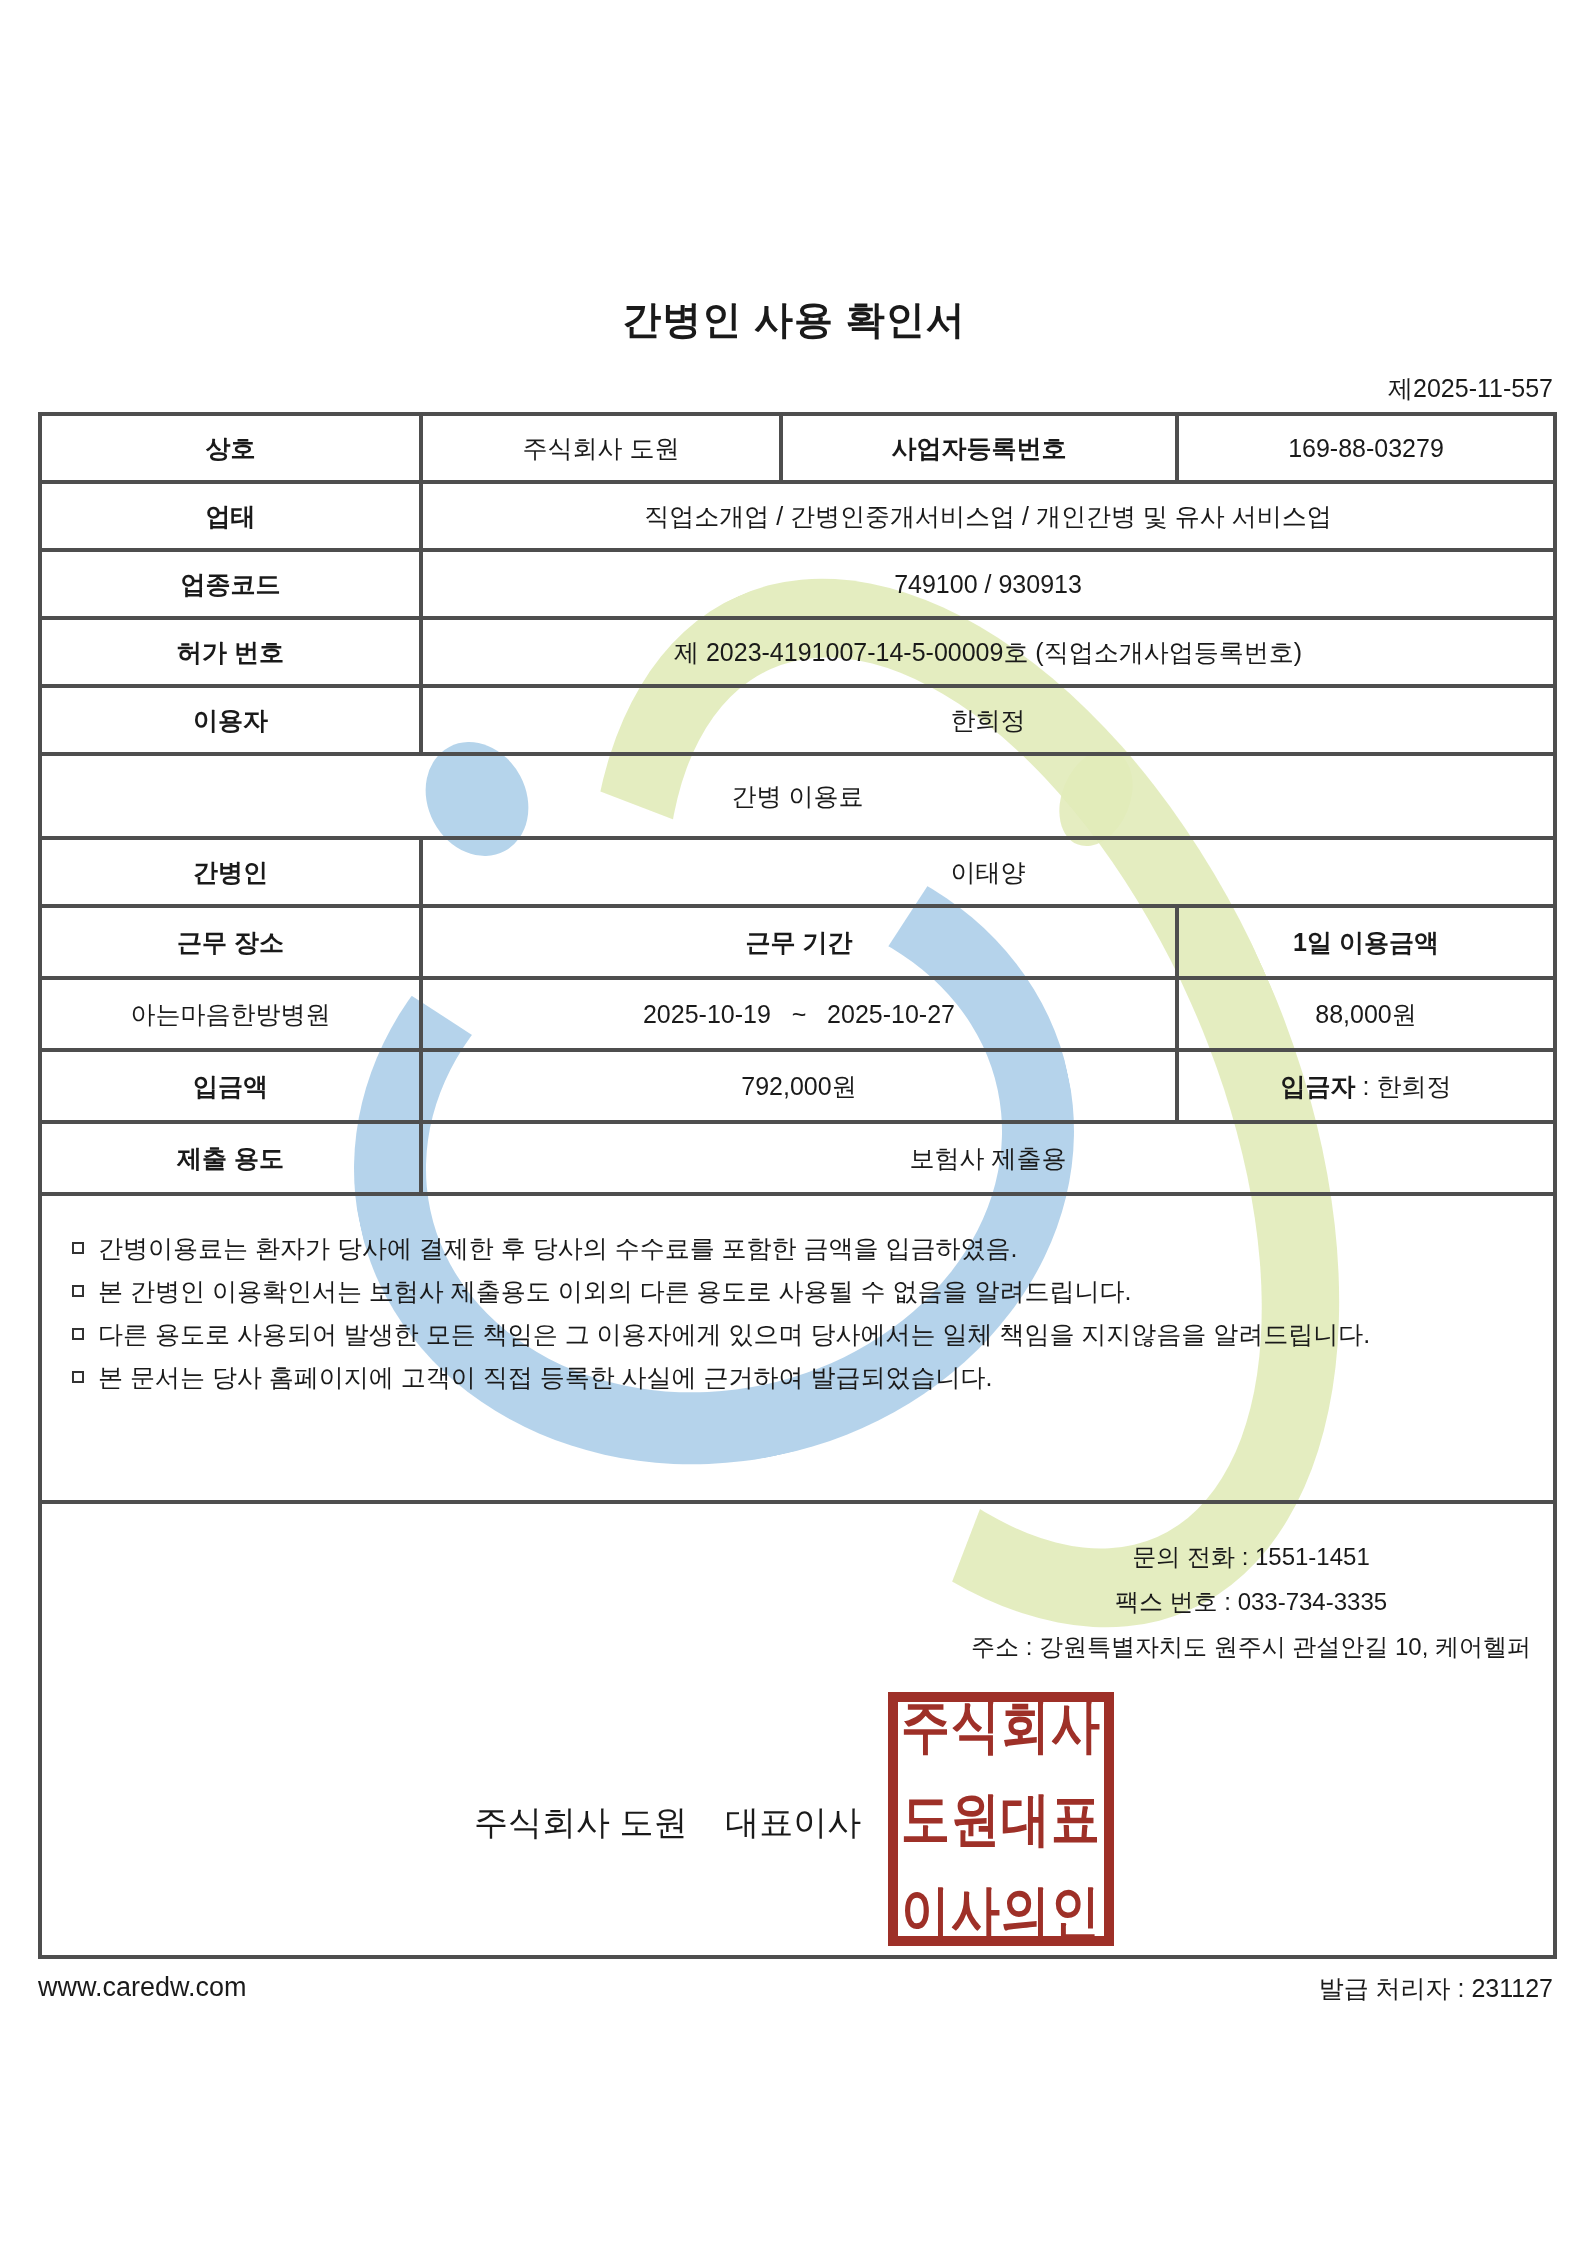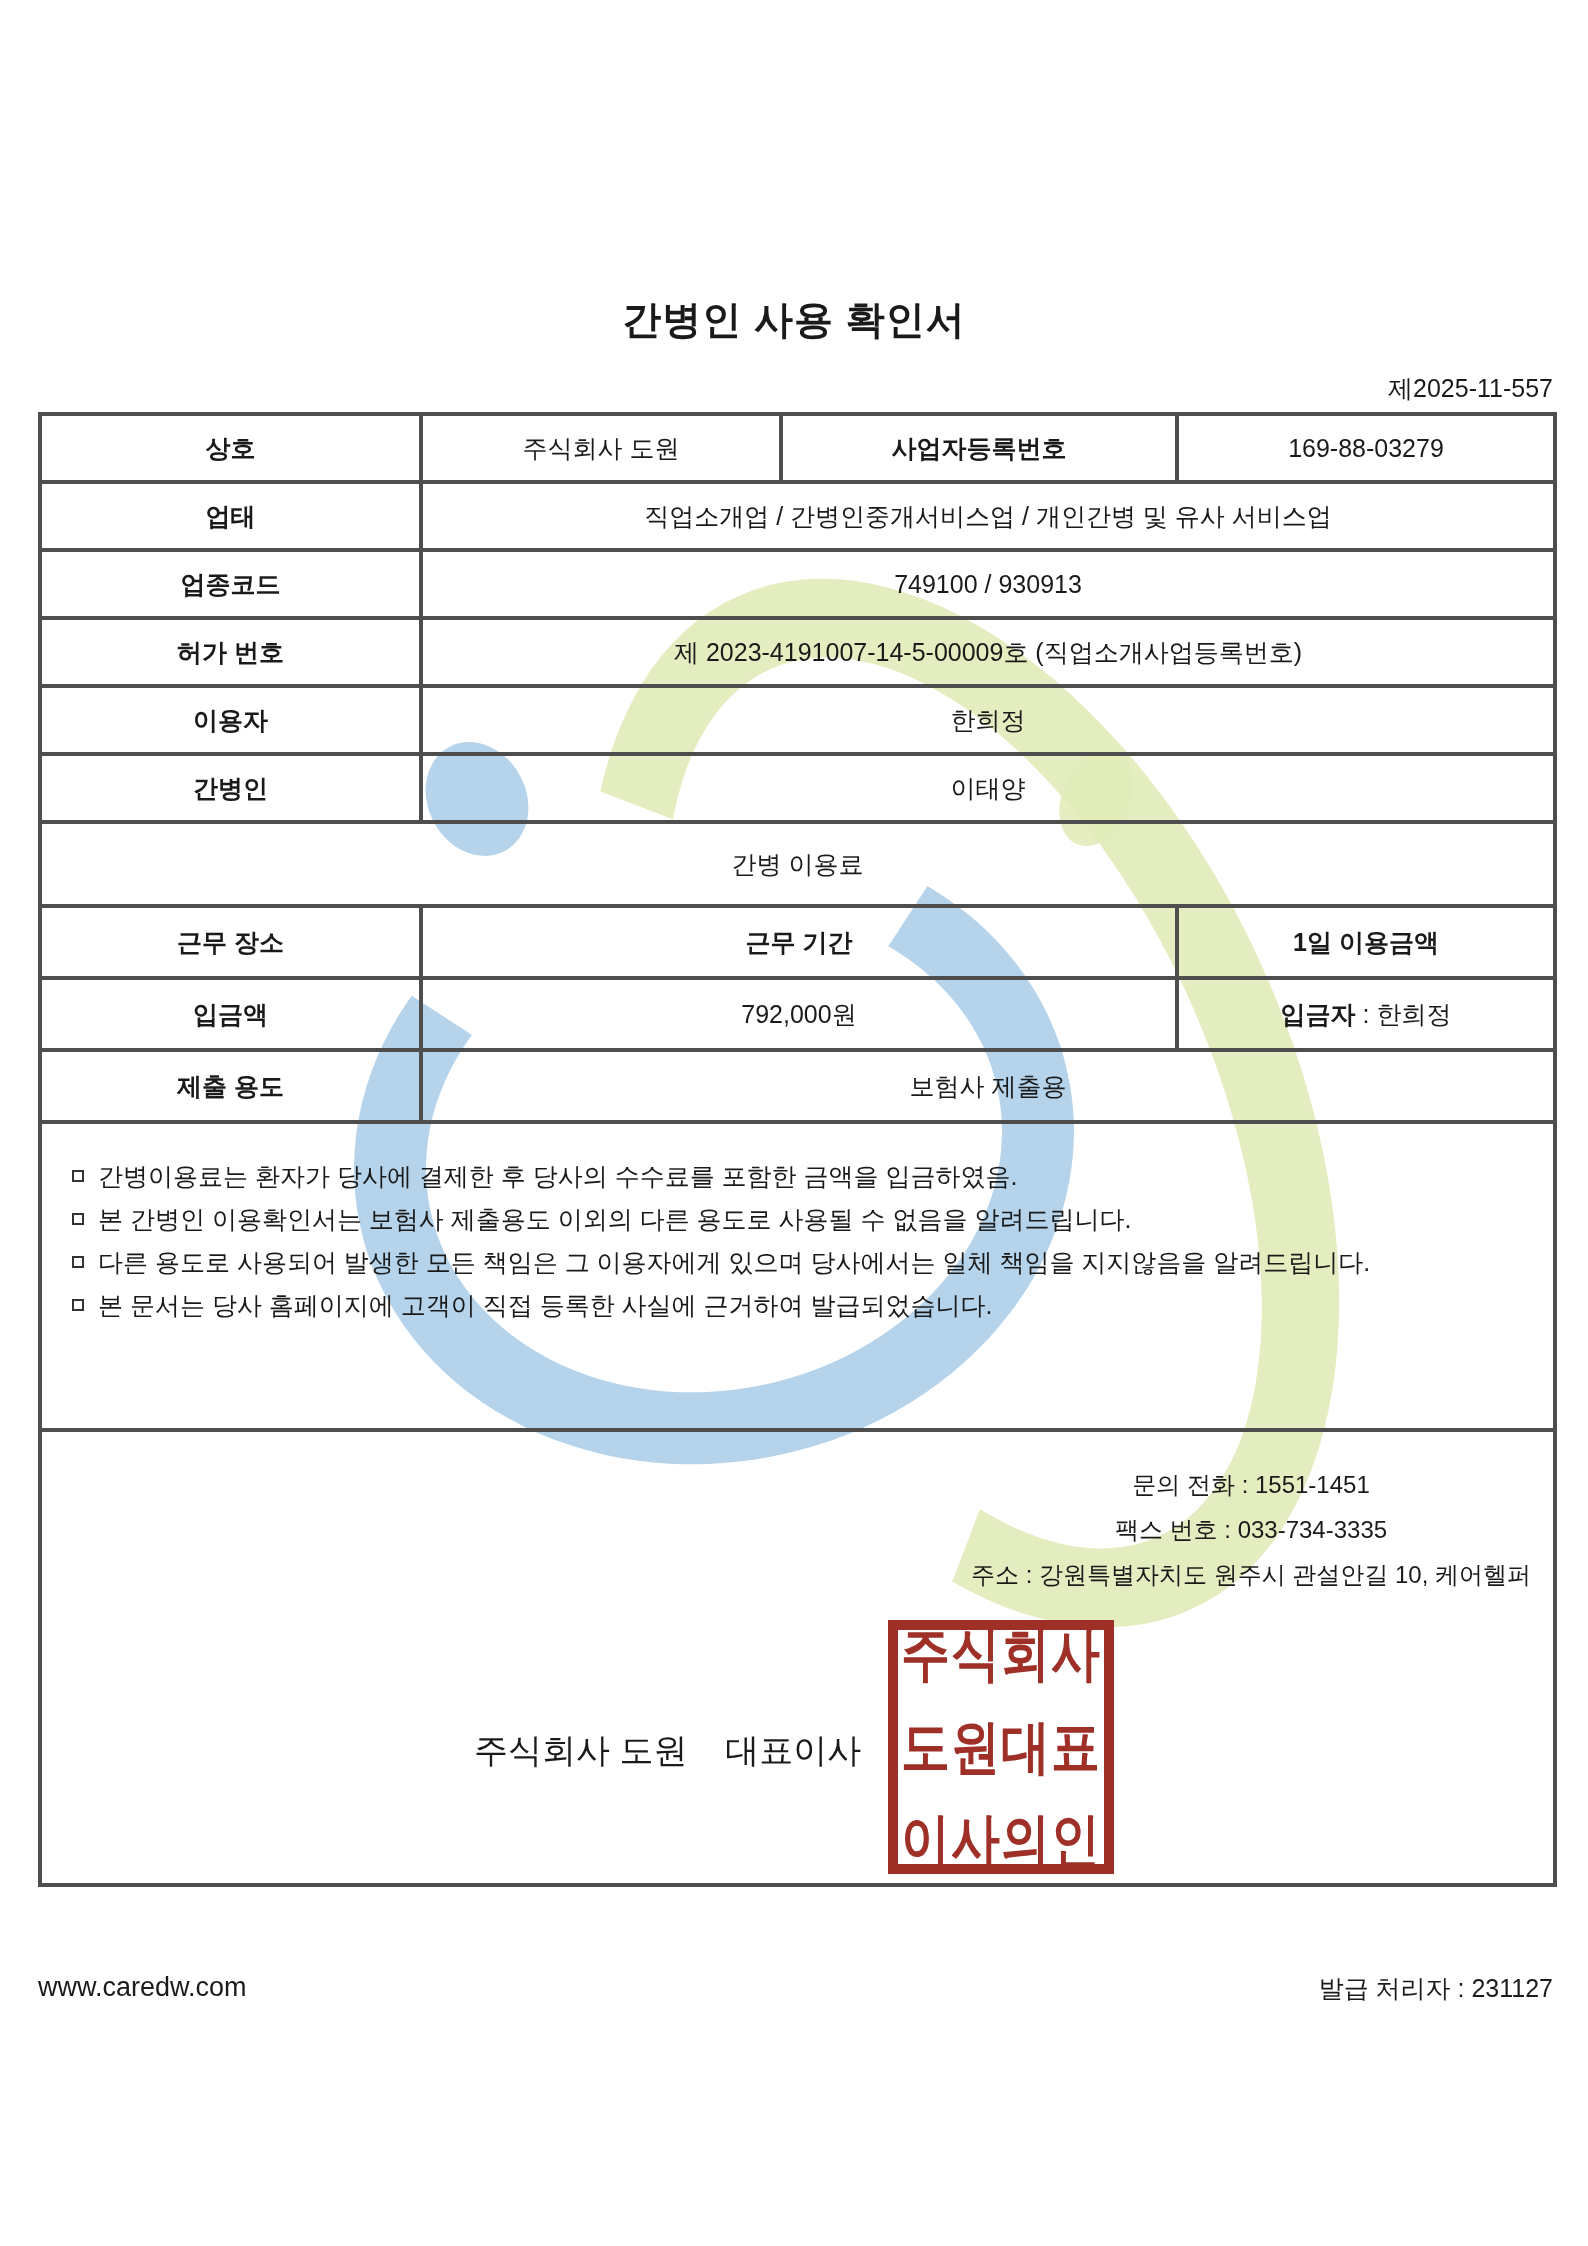--- a/index.html
+++ b/index.html
@@ -94,31 +94,36 @@
       <td colspan="3">749100 / 930913</td>
     </tr>
     <tr style="height:68px">
       <th>허가 번호</th>
       <td colspan="3">제 2023-4191007-14-5-00009호 (직업소개사업등록번호)</td>
     </tr>
     <tr style="height:68px">
       <th>이용자</th>
       <td colspan="3">한희정</td>
     </tr>
+    <tr style="height:84px">
+      <td colspan="4" class="section-title">간병 이용료</td>
+    </tr>
     <tr style="height:68px">
       <th>간병인</th>
       <td colspan="3">이태양</td>
-    </tr>
-    <tr style="height:84px">
-      <td colspan="4" class="section-title">간병 이용료</td>
     </tr>
     <tr style="height:72px">
       <th>근무 장소</th>
       <th colspan="2">근무 기간</th>
       <th>1일 이용금액</th>
+    </tr>
+    <tr style="height:72px">
+      <td>아는마음한방병원</td>
+      <td colspan="2" class="pre">2025-10-19   ~   2025-10-27</td>
+      <td>88,000원</td>
     </tr>
     <tr style="height:72px">
       <th>입금액</th>
       <td colspan="2">792,000원</td>
       <td class="pre"><b>입금자</b><span> : 한희정</span></td>
     </tr>
     <tr style="height:72px">
       <th>제출 용도</th>
       <td colspan="3">보험사 제출용</td>
     </tr>

